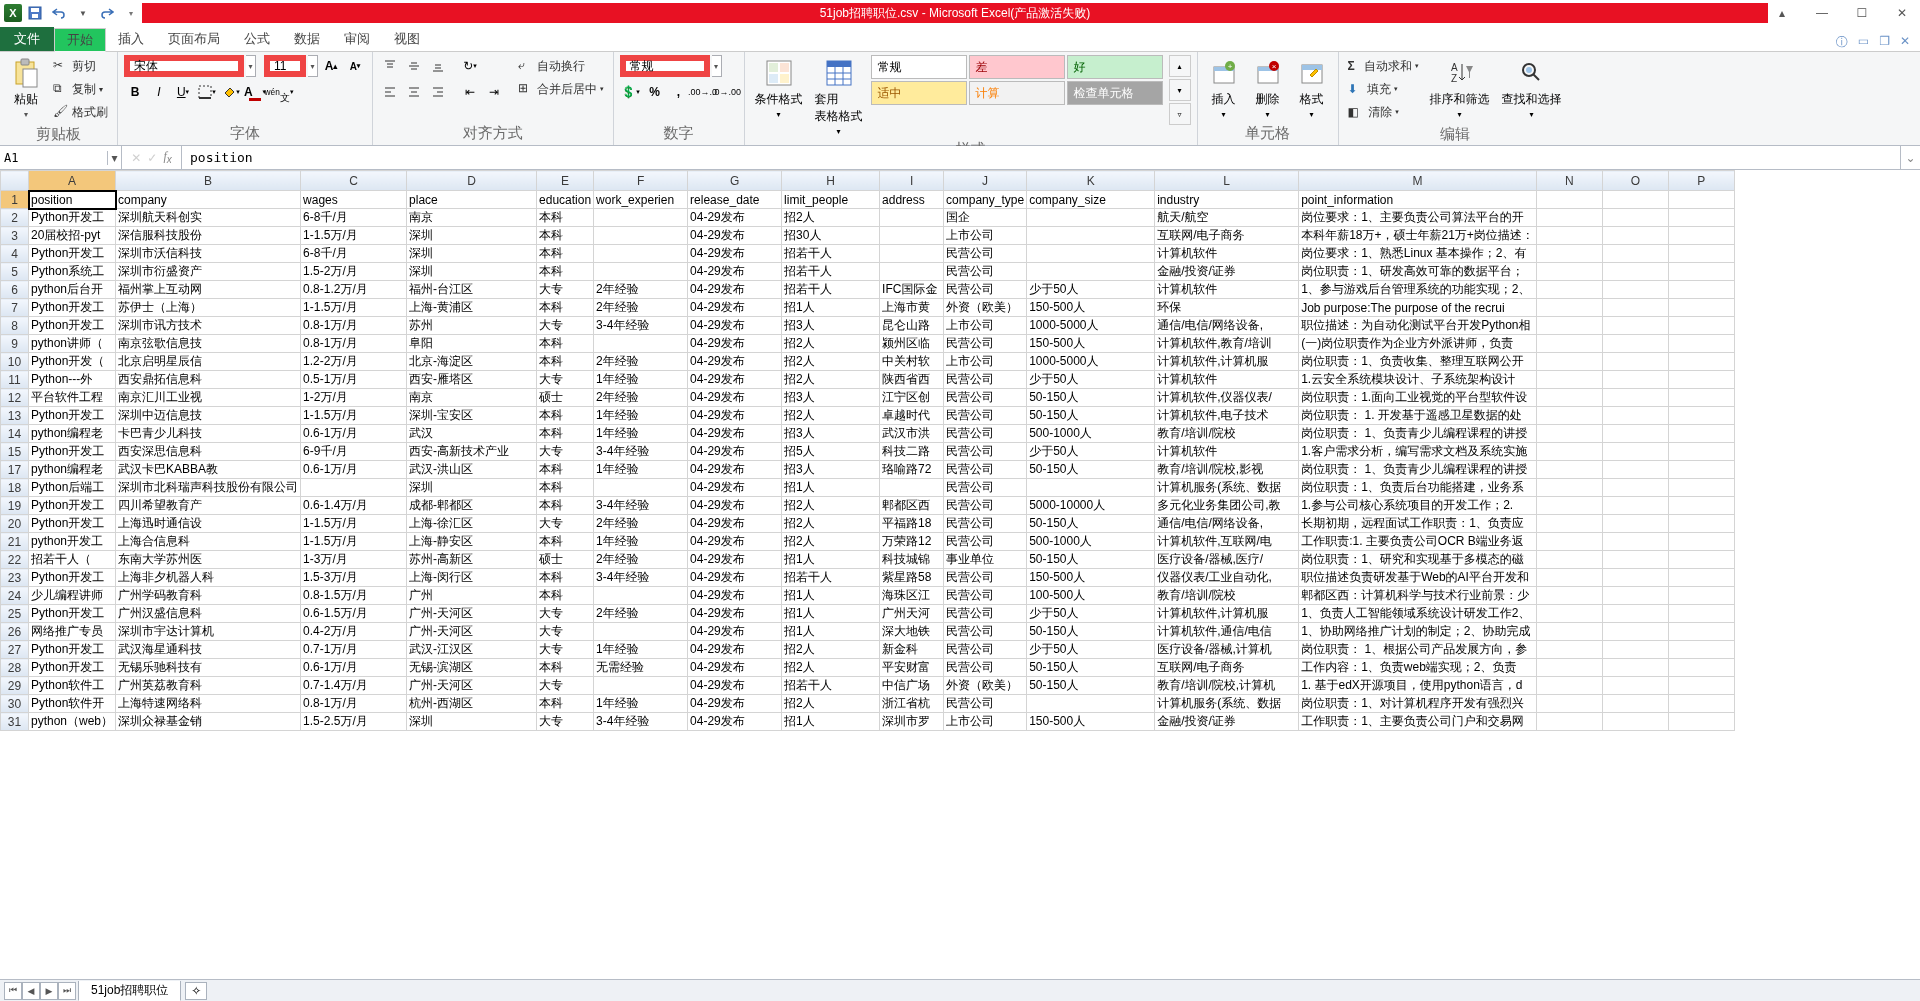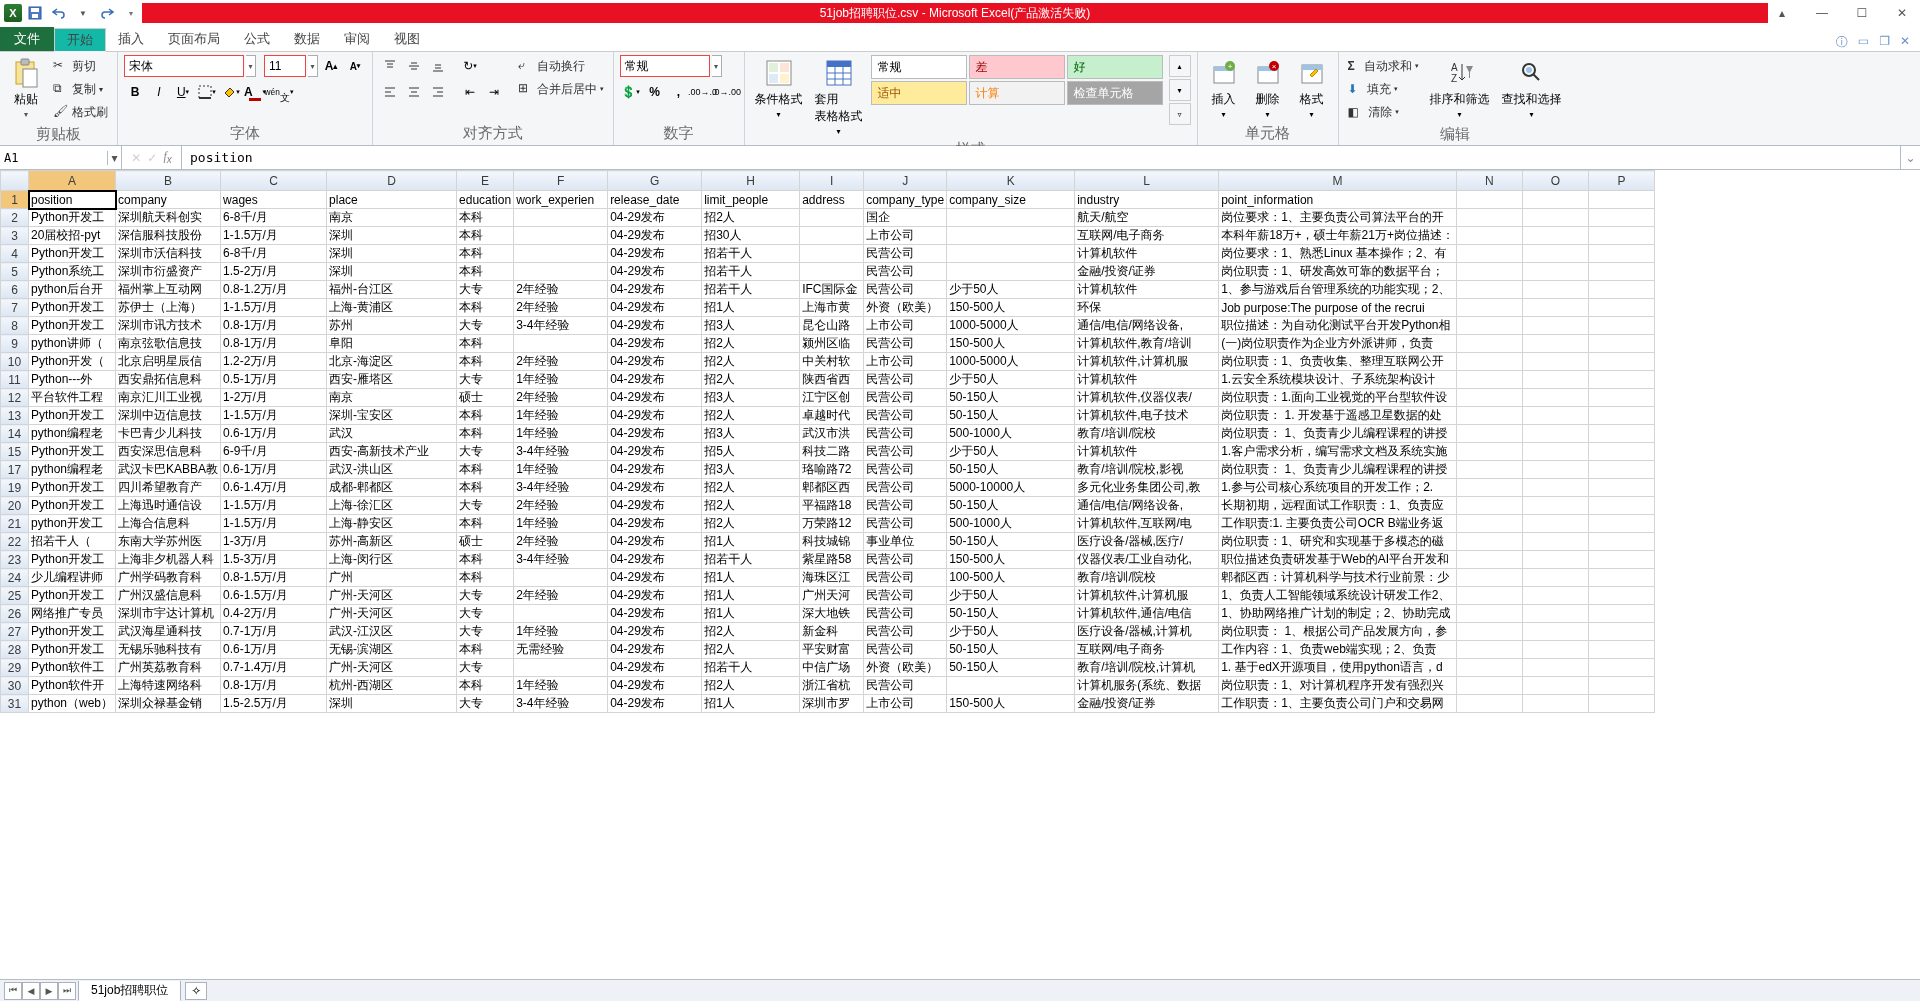--- a/index.html
+++ b/index.html
@@ -11,36 +11,36 @@
 .titlebar .qat .xicon{width:18px;height:18px;background:linear-gradient(#2e7d32,#1b5e20);border-radius:2px;color:#fff;display:flex;align-items:center;justify-content:center;font-weight:bold;font-size:11px;}
 .titlebar .qat .qbtn{width:22px;height:22px;display:flex;align-items:center;justify-content:center;color:#555;cursor:pointer;}
 .titlebar .titlearea{flex:1;height:20px;background:#e81123;color:#fff;display:flex;align-items:center;justify-content:center;font-size:12px;}
 .titlebar .winbtns{display:flex;align-items:center;padding-right:4px;gap:12px;}
 .titlebar .winbtns span{width:28px;text-align:center;color:#555;cursor:pointer;}
 
 
 .ribbon-tabs{height:26px;background:#fff;border-bottom:1px solid #ccc;display:flex;align-items:flex-end;}
 .ribbon-tabs .file-tab{height:24px;background:#1e6f3e;color:#fff;padding:0 14px;display:flex;align-items:center;font-size:13px;cursor:pointer;}
 .ribbon-tabs .tab{height:24px;padding:0 12px;display:flex;align-items:center;font-size:13px;color:#444;cursor:pointer;}
-.ribbon-tabs .tab.active{background:#14b8a6;border:1px solid #ccc;border-bottom:1px solid #f5f6f7;margin-bottom:-1px;}
+.ribbon-tabs .tab.active{background:#22c55e;border:1px solid #ccc;border-bottom:1px solid #f5f6f7;margin-bottom:-1px;}
 .ribbon-tabs .right-icons{margin-left:auto;display:flex;gap:10px;padding-right:10px;color:#6a92c6;}
 .ribbon-tabs .right-icons span{cursor:pointer;}
 
 
 .ribbon{height:94px;background:#f5f6f7;border-bottom:1px solid #b6bcc6;display:flex;}
 .group{border-right:1px solid #d0d4da;padding:3px 6px 2px 6px;display:flex;flex-direction:column;justify-content:space-between;}
 .group-label{text-align:center;color:#6b6b6b;font-size:15px;padding-top:2px;}
 .group-content{flex:1;display:flex;align-items:flex-start;gap:4px;}
 .bigbtn{display:flex;flex-direction:column;align-items:center;gap:2px;padding:2px 4px;cursor:pointer;min-width:40px;}
 .bigbtn .ic{width:32px;height:32px;display:flex;align-items:center;justify-content:center;}
 .smallrow{display:flex;align-items:center;gap:3px;height:22px;padding:0 3px;cursor:pointer;font-size:12px;color:#333;}
 .smallrow .ic{width:16px;height:16px;}
 .vstack{display:flex;flex-direction:column;gap:1px;}
 .hstack{display:flex;align-items:center;gap:2px;}
-.fontbox,.sizebox{height:22px;border:1px solid #ef4444;background:#fff;display:flex;align-items:center;padding:0 4px;font-size:12px;}
+.fontbox,.sizebox{height:22px;border:6px solid #ef4444;background:#fff;display:flex;align-items:center;padding:0 4px;font-size:12px;}
 .fontbox{width:120px;} .sizebox{width:42px;}
 .dd{width:10px;height:22px;border:1px solid #abadb3;border-left:none;background:#fff;display:flex;align-items:center;justify-content:center;font-size:8px;color:#555;}
 .icobtn{width:22px;height:22px;display:flex;align-items:center;justify-content:center;cursor:pointer;border:1px solid transparent;}
 .style-gal{display:flex;gap:2px;}
 .style-cell{width:96px;height:24px;border:1px solid #bbb;display:flex;align-items:center;padding-left:6px;font-size:12px;}
 
 
 .fxbar{height:24px;border-bottom:1px solid #b6bcc6;display:flex;align-items:stretch;background:#fff;}
 .namebox{width:122px;border-right:1px solid #b6bcc6;display:flex;align-items:center;}
 .namebox input{width:100%;height:100%;border:none;padding-left:4px;font-size:12px;font-family:Consolas,monospace;outline:none;}
@@ -783,20 +783,39 @@
           <td>珞喻路72</td>
           <td>民营公司</td>
           <td>50-150人</td>
           <td>教育/培训/院校,影视</td>
           <td>岗位职责： 1、负责青少儿编程课程的讲授</td>
           <td></td>
           <td></td>
           <td></td>
         </tr>
         <tr>
+          <td class="rowhdr">18</td>
+          <td>Python后端工</td>
+          <td>深圳市北科瑞声科技股份有限公司</td>
+          <td></td>
+          <td>深圳</td>
+          <td>本科</td>
+          <td></td>
+          <td>04-29发布</td>
+          <td>招1人</td>
+          <td></td>
+          <td>民营公司</td>
+          <td></td>
+          <td>计算机服务(系统、数据</td>
+          <td>岗位职责：1、负责后台功能搭建，业务系</td>
+          <td></td>
+          <td></td>
+          <td></td>
+        </tr>
+        <tr>
           <td class="rowhdr">19</td>
           <td>Python开发工</td>
           <td>四川希望教育产</td>
           <td>0.6-1.4万/月</td>
           <td>成都-郫都区</td>
           <td>本科</td>
           <td>3-4年经验</td>
           <td>04-29发布</td>
           <td>招2人</td>
           <td>郫都区西</td>

